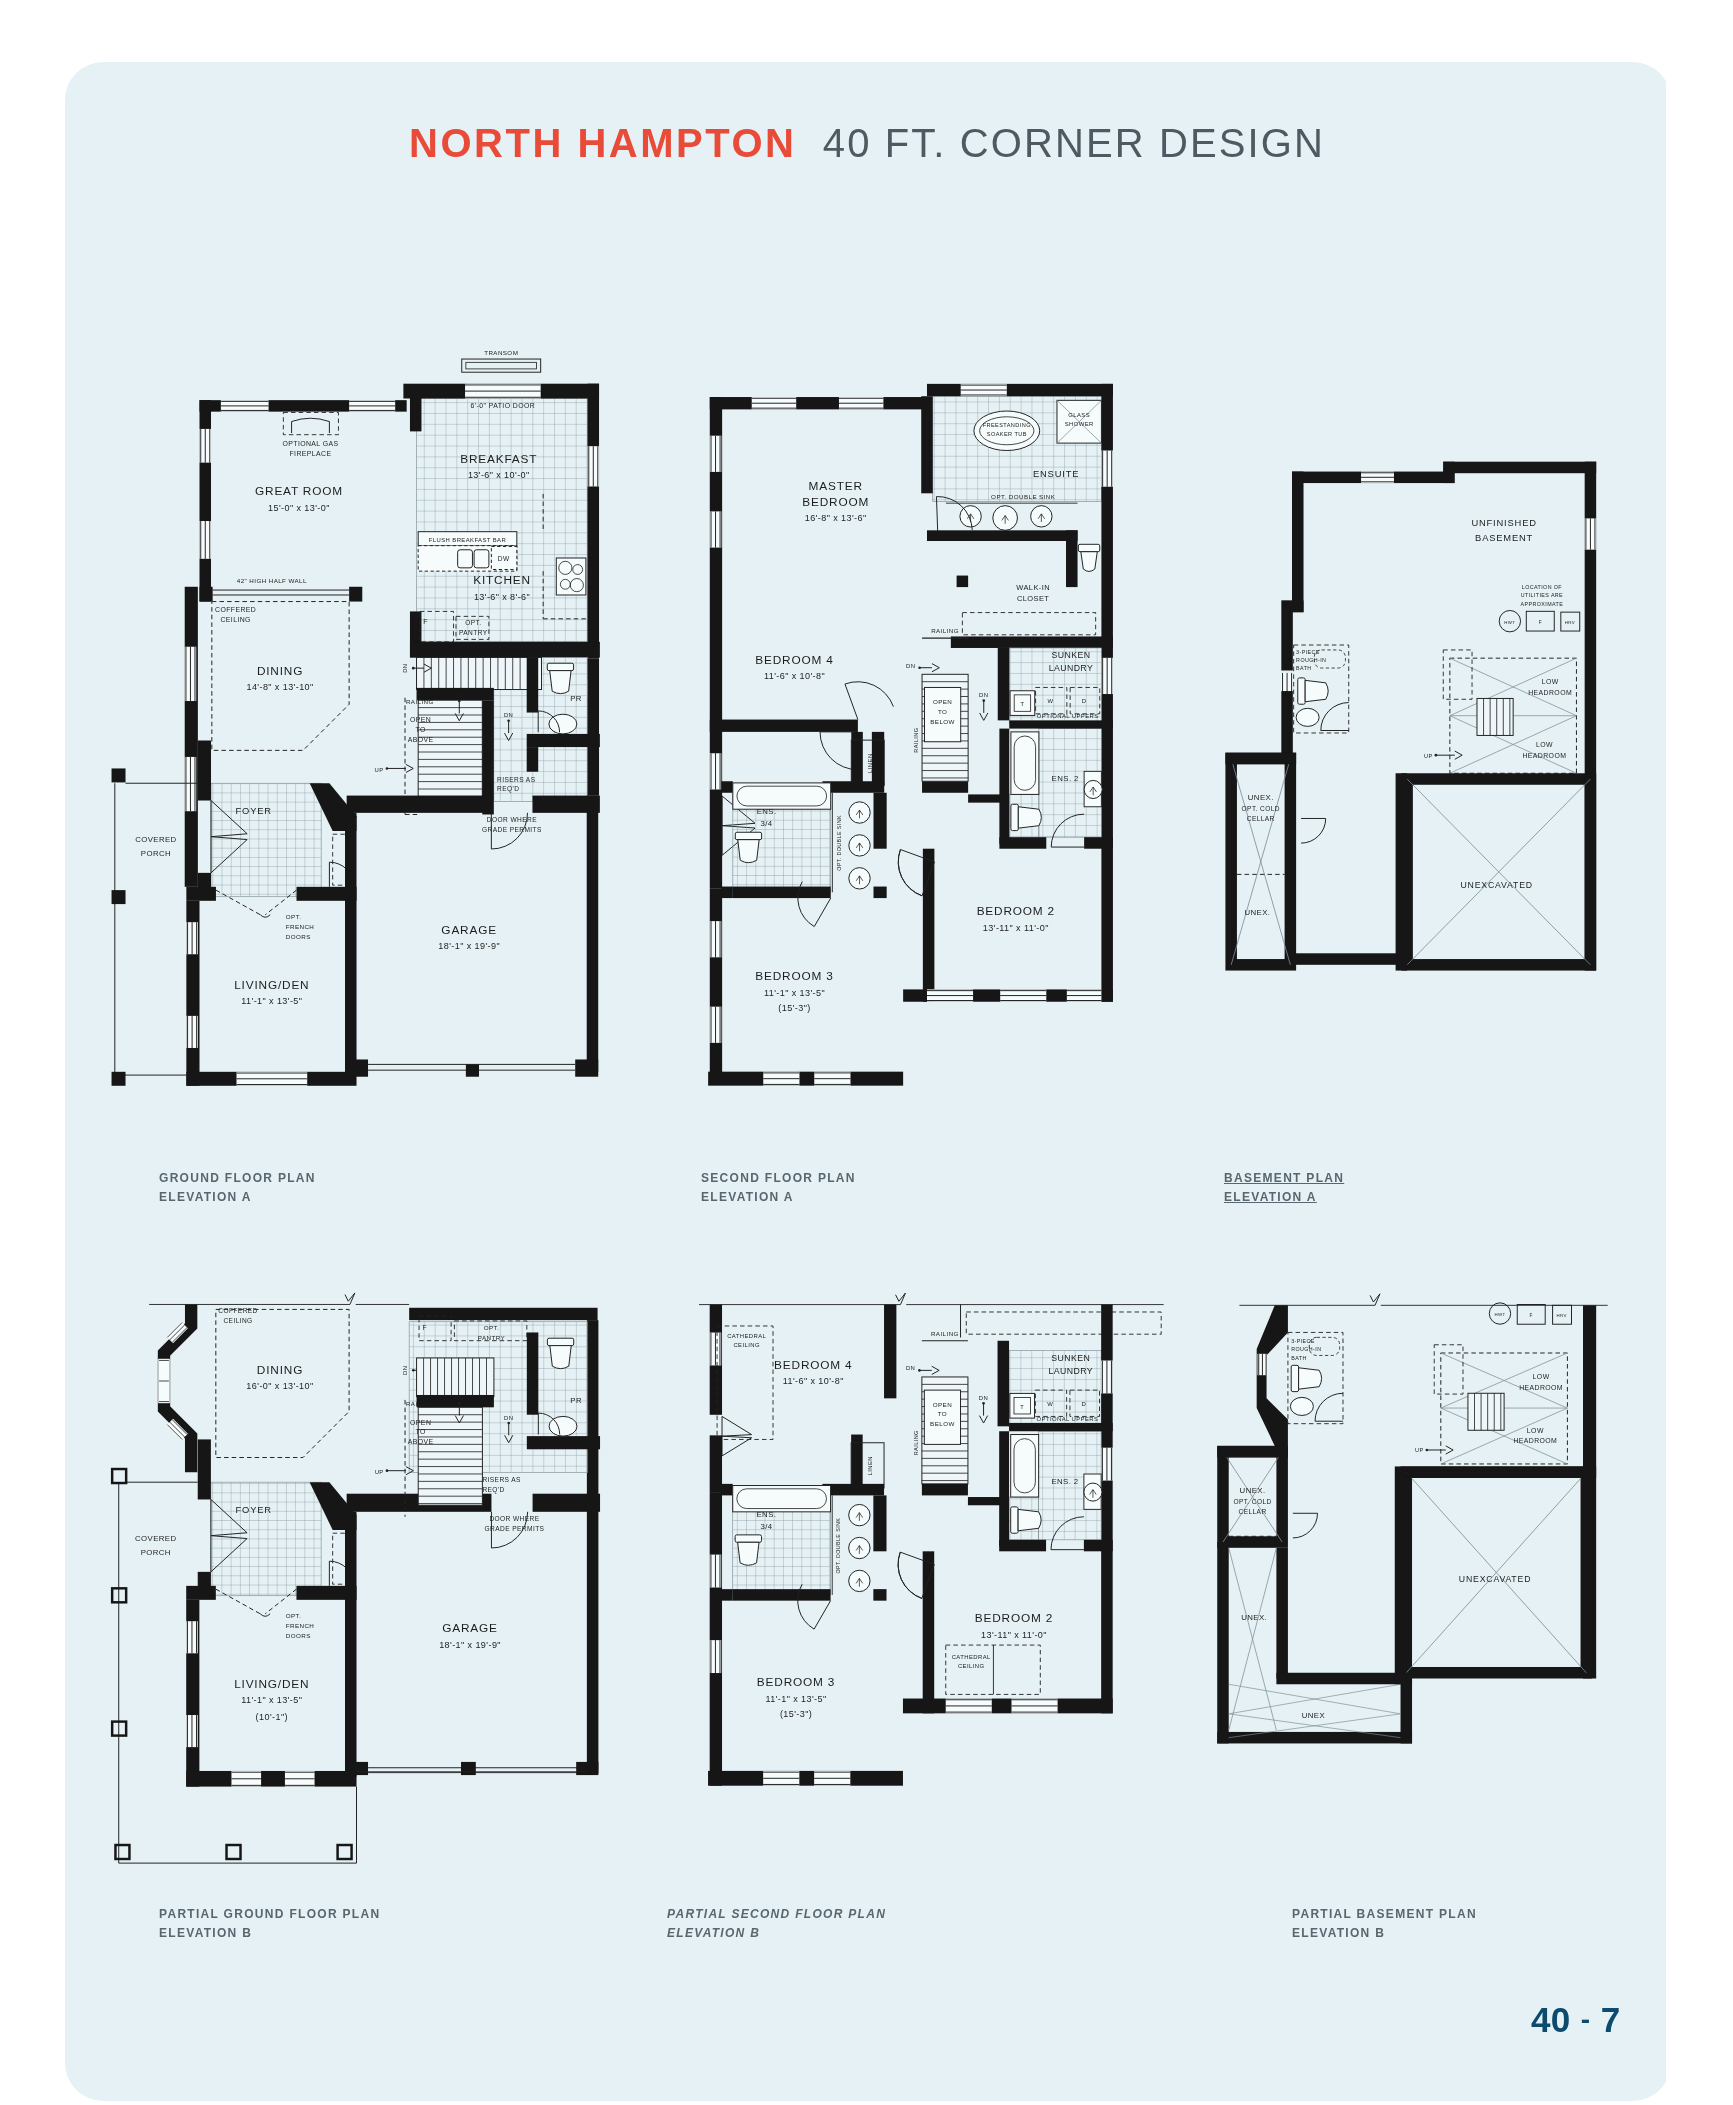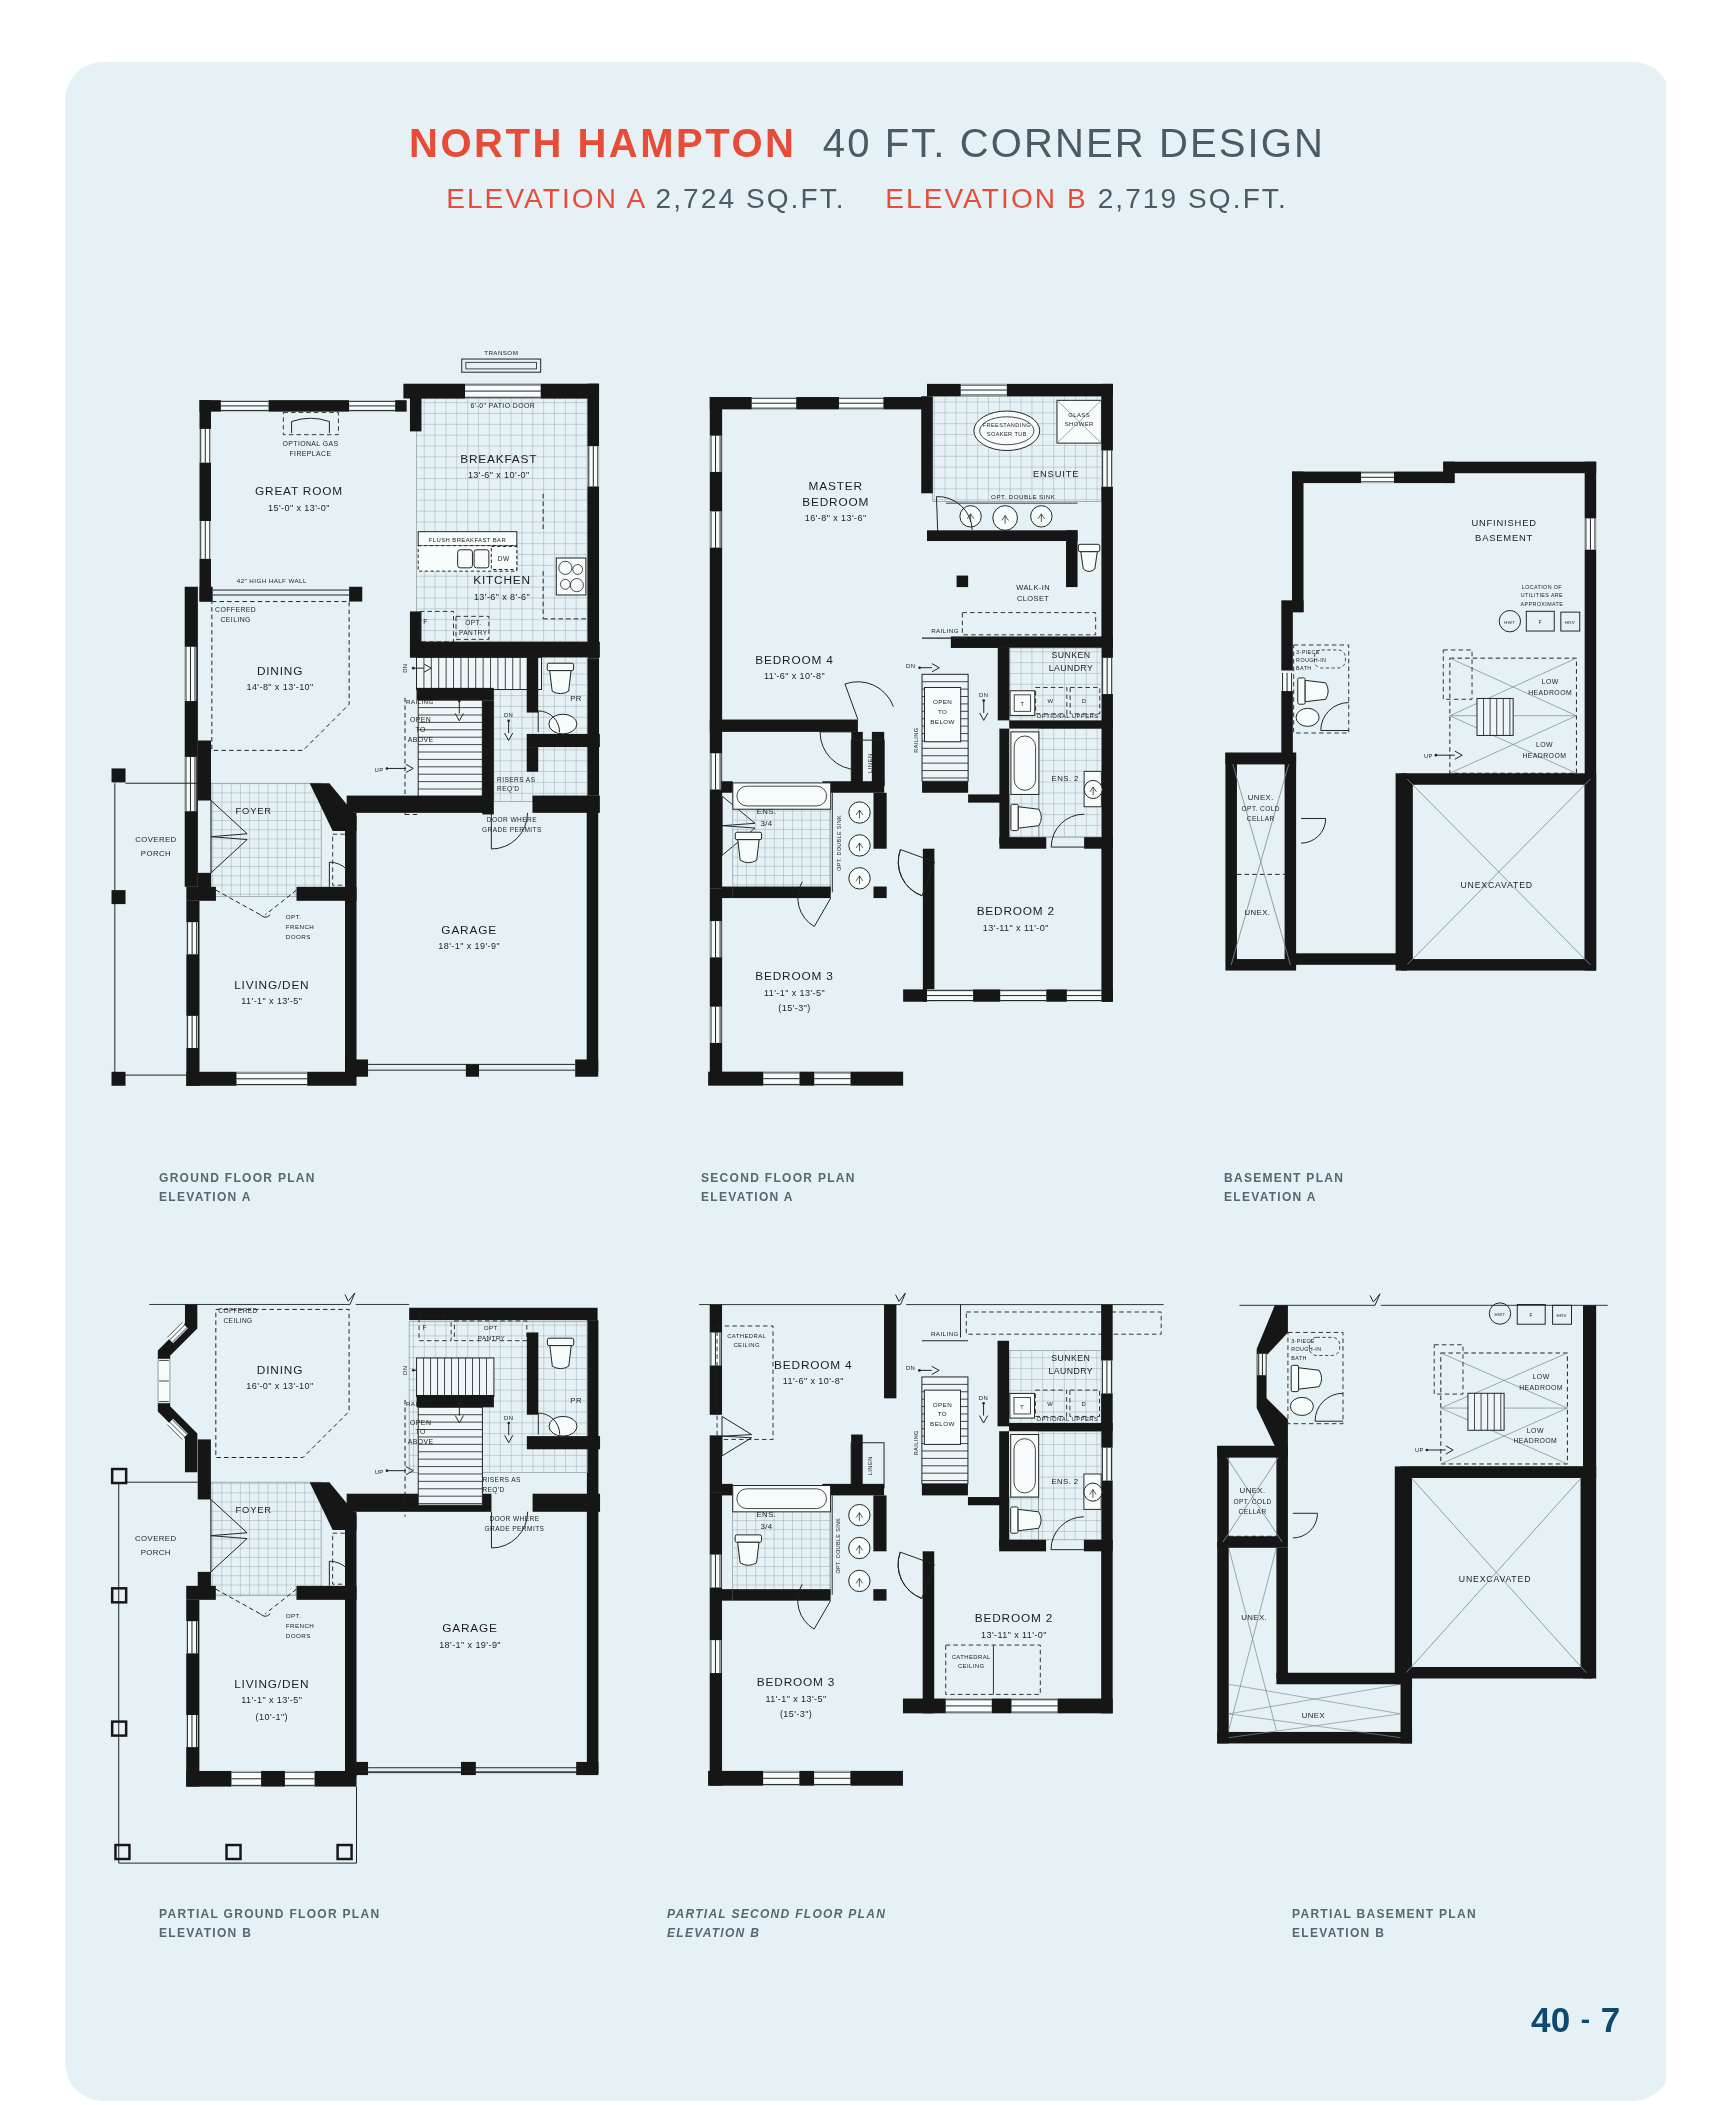--- a/index.html
+++ b/index.html
@@ -17,21 +17,20 @@
       <defs>
         <pattern id="t13" width="13.2" height="13.2" patternUnits="userSpaceOnUse">
           <path d="M13.2 0H0V13.2" fill="none" stroke="#7f9097" stroke-width="0.85"></path>
         </pattern>
         <pattern id="t11" width="11.2" height="11.2" patternUnits="userSpaceOnUse">
           <path d="M11.2 0H0V11.2" fill="none" stroke="#7f9097" stroke-width="0.85"></path>
         </pattern>
       </defs>
     </svg>
 <div class="abs" style="left:0;top:121px;width:1734px;text-align:center;white-space:nowrap;"><span style="color:#e84b37;font-weight:bold;font-size:40px;letter-spacing:2.5px;">NORTH HAMPTON</span><span style="font-size:40px;color:#4e5a62;letter-spacing:2.1px;">&nbsp; 40 FT. CORNER DESIGN</span></div>
-<div class="abs" style="left:0;top:183px;width:1734px;text-align:center;white-space:nowrap;font-size:28px;color:#4e5a62;letter-spacing:2.1px;"><span style="color:#e84b37;">ELEVATION A</span> 2,724 SQ.FT.&nbsp;&nbsp;&nbsp; <span style="color:#e84b37;">ELEVATION B</span> 2,719 SQ.FT.</div>
 
 <svg class="plan" style="left:99px;top:350px" width="543" height="744" viewBox="120 425 660 905">
 
 <rect x="242" y="486" width="252" height="14" fill="#161616"></rect>
 <g>
         <rect x="268" y="486" width="58" height="14" fill="#f6fbfc"></rect>
         <path d="M268 487.5H326M268 493.0H326M268 498.5H326" stroke="#222222" stroke-width="1.2" fill="none"></path>
       </g>
 <g>
         <rect x="424" y="486" width="56" height="14" fill="#f6fbfc"></rect>
@@ -1010,18 +1009,18 @@
 <g>
         <rect x="1710" y="1790" width="219" height="244" fill="none" stroke="#161616" stroke-width="14"></rect>
         <path d="M1710 1790L1929 2034M1710 2034L1929 1790" stroke="#7d8d94" stroke-width="1" fill="none"></path>
       </g>
 <text x="1818" y="1924" font-size="10.6" text-anchor="middle" letter-spacing="1" font-weight="normal" fill="#1d1d1d">UNEXCAVATED</text>
 <rect x="1696" y="1783" width="14" height="265" fill="#161616"></rect>
 <rect x="1710" y="1783" width="231" height="14" fill="#161616"></rect>
 </svg>
 <div class="cap" style="left:159px;top:1169px;">GROUND FLOOR PLAN<br>ELEVATION A</div>
 <div class="cap" style="left:701px;top:1169px;">SECOND FLOOR PLAN<br>ELEVATION A</div>
-<div class="cap" style="left:1224px;top:1169px;">BASEMENT PLAN<br>ELEVATION A</div>
+<div class="cap" style="left:1224px;top:1169px;text-decoration:underline;">BASEMENT PLAN<br>ELEVATION A</div>
 <div class="cap" style="left:159px;top:1905px;">PARTIAL GROUND FLOOR PLAN<br>ELEVATION B</div>
 <div class="cap" style="left:667px;top:1905px;font-style:italic;">PARTIAL SECOND FLOOR PLAN<br>ELEVATION B</div>
 <div class="cap" style="left:1292px;top:1905px;">PARTIAL BASEMENT PLAN<br>ELEVATION B</div>
 <div class="abs" style="left:1531px;top:2000px;color:#0c4a6e;font-size:35px;font-weight:bold;letter-spacing:0.4px;">40 <span style="font-size:28px;vertical-align:3.3px;">-</span> 7</div>
 </div>
 
 </body></html>

